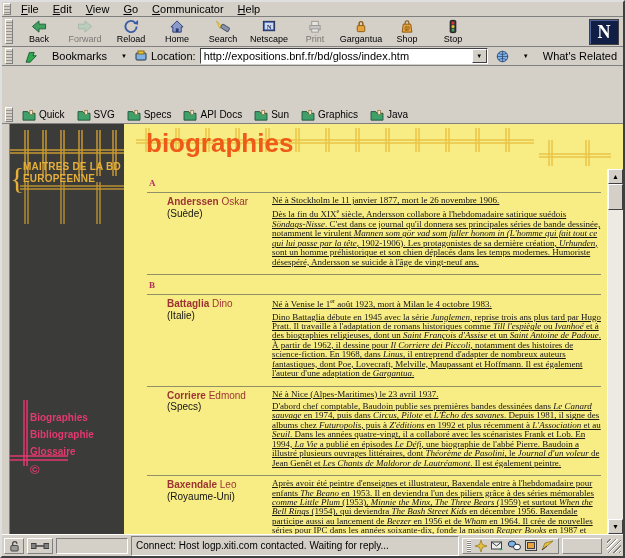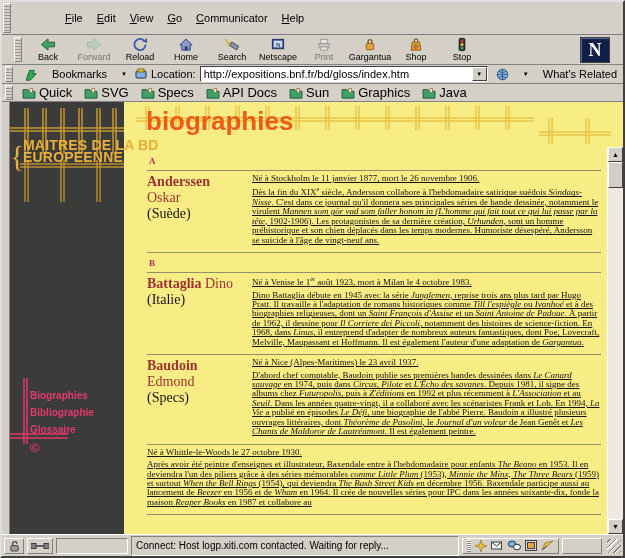--- a/index.html
+++ b/index.html
@@ -27,59 +27,59 @@
     border:1px solid; border-color:#fff #404040 #404040 #fff;
     font-size:9px; line-height:11px; text-align:center; font-weight:bold; color:#000;
   }
   
   .row { background:#D4D0C8; display:flex; align-items:center; border-bottom:1px solid #808080; flex-shrink:0; }
   .grip {
     width:8px; align-self:stretch; margin:1px 3px 1px 1px; flex-shrink:0;
     border:1px solid; border-color:#fff #808080 #808080 #fff;
     background:repeating-linear-gradient(180deg,#D4D0C8 0 2px,#98948c 2px 3px);
   }
-  .menubar { height:33px; font-size:11px;gap:44px; }
+  .menubar { height:15px; font-size:11px; }
   .menu-item { padding:1px 7px; }
-  .toolbar { height:30px; padding:1px 11px; }
+  .toolbar { height:30px; padding:1px 2px; }
   .tb-btn { width:46px; height:27px; display:flex; flex-direction:column; align-items:center; justify-content:center; font-size:9px; color:#000; }
   .tb-btn .ticon { height:15px; display:flex; align-items:center; }
   .tb-btn.disabled { opacity:.45; }
   .nlogo {
     margin-left:auto; margin-right:2px; width:30px; height:26px; align-self:center;
     background:#111E45; border:1px solid #404040; box-shadow:inset 1px 1px 0 #51639b;
     color:#fff; font-family:"Liberation Serif",serif; font-size:18px; font-weight:bold;
     text-align:center; line-height:24px;
   }
   .locationbar { height:19px; font-size:11px; gap:4px; padding:0 2px; }
   .chrome-btn { display:flex; align-items:center; gap:14px; padding:1px 4px; white-space:nowrap; }
   .mini-arrow { font-size:6px; line-height:6px; }
   .loc-input-wrap { flex:1; display:flex; align-items:stretch; background:#fff; border:1px solid; border-color:#404040 #fff #fff #404040; height:16px; }
   .loc-input-wrap input { border:none; flex:1; font-size:11px; padding:0 3px; font-family:"Liberation Sans",sans-serif; outline:none; }
   .drop-btn { width:15px; background:#D4D0C8; border:1px solid; border-color:#fff #404040 #404040 #fff; display:flex; align-items:center; justify-content:center; font-size:6px; }
-  .personalbar { height:18px; font-size:13px; padding:0 2px; }
+  .personalbar { height:18px; font-size:10px; padding:0 2px;margin-top:40px; }
   .pt-item { display:flex; align-items:center; gap:3px; padding:0 6px; white-space:nowrap; }
   
   .content { flex:1; display:flex; position:relative; background:#F8EC85; overflow:hidden; }
   .left-edge { width:8px; background:#D4D0C8; border-right:1px solid #808080; flex-shrink:0; }
   .sidebar { width:114px; background:#3B3B39; position:relative; flex-shrink:0; }
   .sidebar svg { position:absolute; left:0; top:0; }
-  .logo-text { position:absolute; left:13px; top:37px; color:#E6B03A; font-size:14px; font-weight:bold; letter-spacing:.2px; line-height:12px; white-space:nowrap; }
+  .logo-text { position:absolute; left:13px; top:37px; color:#E6B03A; font-size:10px; font-weight:bold; letter-spacing:.2px; line-height:12px; white-space:nowrap; }
   .side-links { position:absolute; left:20px; top:285px; }
   .side-link { color:#E23A6E; font-size:10px; font-weight:bold; line-height:17px; cursor:pointer; }
   .copyright { position:absolute; left:20px; top:338px; color:#E23A6E; font-size:13px; font-weight:bold; }
   .main { flex:1; position:relative; overflow:hidden; }
   .banner { height:45px; position:relative; }
   .banner svg { position:absolute; left:0; top:0; }
   .page-title { position:absolute; left:22px; top:4px; font-size:26px; font-weight:bold; color:#EE5A17; margin:0; }
   .frame { position:absolute; top:45px; left:0; right:22px; bottom:0; overflow:hidden; padding:4px 0 0 23px; }
   
   .letter { font-family:"Liberation Serif",serif; font-size:9px; font-weight:bold; color:#B03060; margin:5px 0 2px 2px; }
   hr.rule { border:none; border-top:1px solid #8F8F68; margin:4px 0 3px 0; }
   .entry { display:flex; gap:10px; margin:2px 0; }
-  .entry-left { width:95px; flex-shrink:0; font-family:Liberation Serif, serif; font-size:14px; line-height:1.15; }
+  .entry-left { width:95px; flex-shrink:0; font-family:Liberation Sans, sans-serif; font-size:10px; line-height:1.15;margin-left:20px; }
   .surname { font-weight:bold; color:#9C3333; }
   .given { color:#9C3333; }
   .country { color:#141414; }
   .entry-right { flex:1; font-family:"Liberation Serif",serif; font-size:9px; line-height:1.05; color:#141414; }
   .entry-right p { margin:0 0 3px 0;text-decoration:underline; }
   .entry-right sup { font-size:6px; }
   
   .scrollbar { position:absolute; top:45px; right:0; bottom:0; width:16px; background:#ECEAE3; border-left:1px solid #fff; }
   .sb-btn { position:absolute; left:0; width:15px; height:15px; background:#D4D0C8; border:1px solid; border-color:#fff #404040 #404040 #fff; font-size:7px; line-height:13px; text-align:center; color:#000; }
   .sb-btn.up { top:0; }
@@ -380,32 +380,35 @@
               <div class="country">(Italie)</div>
             </div>
             <div class="entry-right">
               <p><span>Né à Venise le 1</span><sup>er</sup><span> août 1923, mort à Milan le 4 octobre 1983.</span></p>
               <p><span>Dino Battaglia débute en 1945 avec la série </span><i>Junglemen</i><span>, reprise trois ans plus tard par Hugo Pratt. Il travaille à l'adaptation de romans historiques comme </span><i>Till l'espiègle</i><span> ou </span><i>Ivanhoé</i><span> et à des biographies religieuses, dont un </span><i>Saint François d'Assise</i><span> et un </span><i>Saint Antoine de Padoue</i><span>. À partir de 1962, il dessine pour </span><i>Il Corriere dei Piccoli</i><span>, notamment des histoires de science-fiction. En 1968, dans </span><i>Linus</i><span>, il entreprend d'adapter de nombreux auteurs fantastiques, dont Poe, Lovecraft, Melville, Maupassant et Hoffmann. Il est également l'auteur d'une adaptation de </span><i>Gargantua</i><span>.</span></p>
             </div>
           </div>
           <hr class="rule">
           <div class="entry">
             <div class="entry-left">
-              <div><span class="surname">Baudoin</span><span class="given"> Edmond</span></div>
+              <div><span class="surname">Corriere</span><span class="given"> Edmond</span></div>
               <div class="country">(Specs)</div>
             </div>
             <div class="entry-right">
               <p><span>Né à Nice (Alpes-Maritimes) le 23 avril 1937.</span></p>
               <p><span>D'abord chef comptable, Baudoin publie ses premières bandes dessinées dans </span><i>Le Canard sauvage</i><span> en 1974, puis dans </span><i>Circus, Pilote</i><span> et </span><i>L'Écho des savanes</i><span>. Depuis 1981, il signe des albums chez </span><i>Futuropolis</i><span>, puis à </span><i>Z'éditions</i><span> en 1992 et plus récemment à </span><i>L'Association</i><span> et au </span><i>Seuil</i><span>. Dans les années quatre-vingt, il a collaboré avec les scénaristes Frank et Lob. En 1994, </span><i>La Vie</i><span> a publié en épisodes </span><i>Le Défi</i><span>, une biographie de l'abbé Pierre. Baudoin a illustré plusieurs ouvrages littéraires, dont </span><i>Théorème de Pasolini</i><span>, le </span><i>Journal d'un voleur</i><span> de Jean Genêt et </span><i>Les Chants de Maldoror de Lautréamont</i><span>. Il est également peintre.</span></p>
             </div>
           </div>
           <hr class="rule">
           <div class="entry">
+            <div class="entry-left">
+              <div><span class="surname">Baxendale</span><span class="given"> Leo</span></div>
+              <div class="country">(Royaume-Uni)</div>
+            </div>
             <div class="entry-right">
-              <p><span>Né à Whittle-le-Woods le 27 octobre 1930.</span></p>
               <p><span>Après avoir été peintre d'enseignes et illustrateur, Baxendale entre à l'hebdomadaire pour enfants </span><i>The Beano</i><span> en 1953. Il en deviendra l'un des piliers grâce à des séries mémorables </span><i>comme Little Plum</i><span> (1953), </span><i>Minnie the Minx, The Three Bears</i><span> (1959) et surtout </span><i>When the Bell Rings</i><span> (1954), qui deviendra </span><i>The Bash Street Kids</i><span> en décembre 1956. Baxendale participe aussi au lancement de </span><i>Beezer</i><span> en 1956 et de </span><i>Wham</i><span> en 1964. Il crée de nouvelles séries pour IPC dans les années soixante-dix, fonde la maison </span><i>Reaper Books</i><span> en 1987 et collabore au</span></p>
             </div>
           </div>
           <hr class="rule">
         </div>
 
       <div class="scrollbar">
         <div class="sb-btn up">▲</div>
         <div class="sb-thumb"></div>
         <div class="sb-btn down">▼</div>

